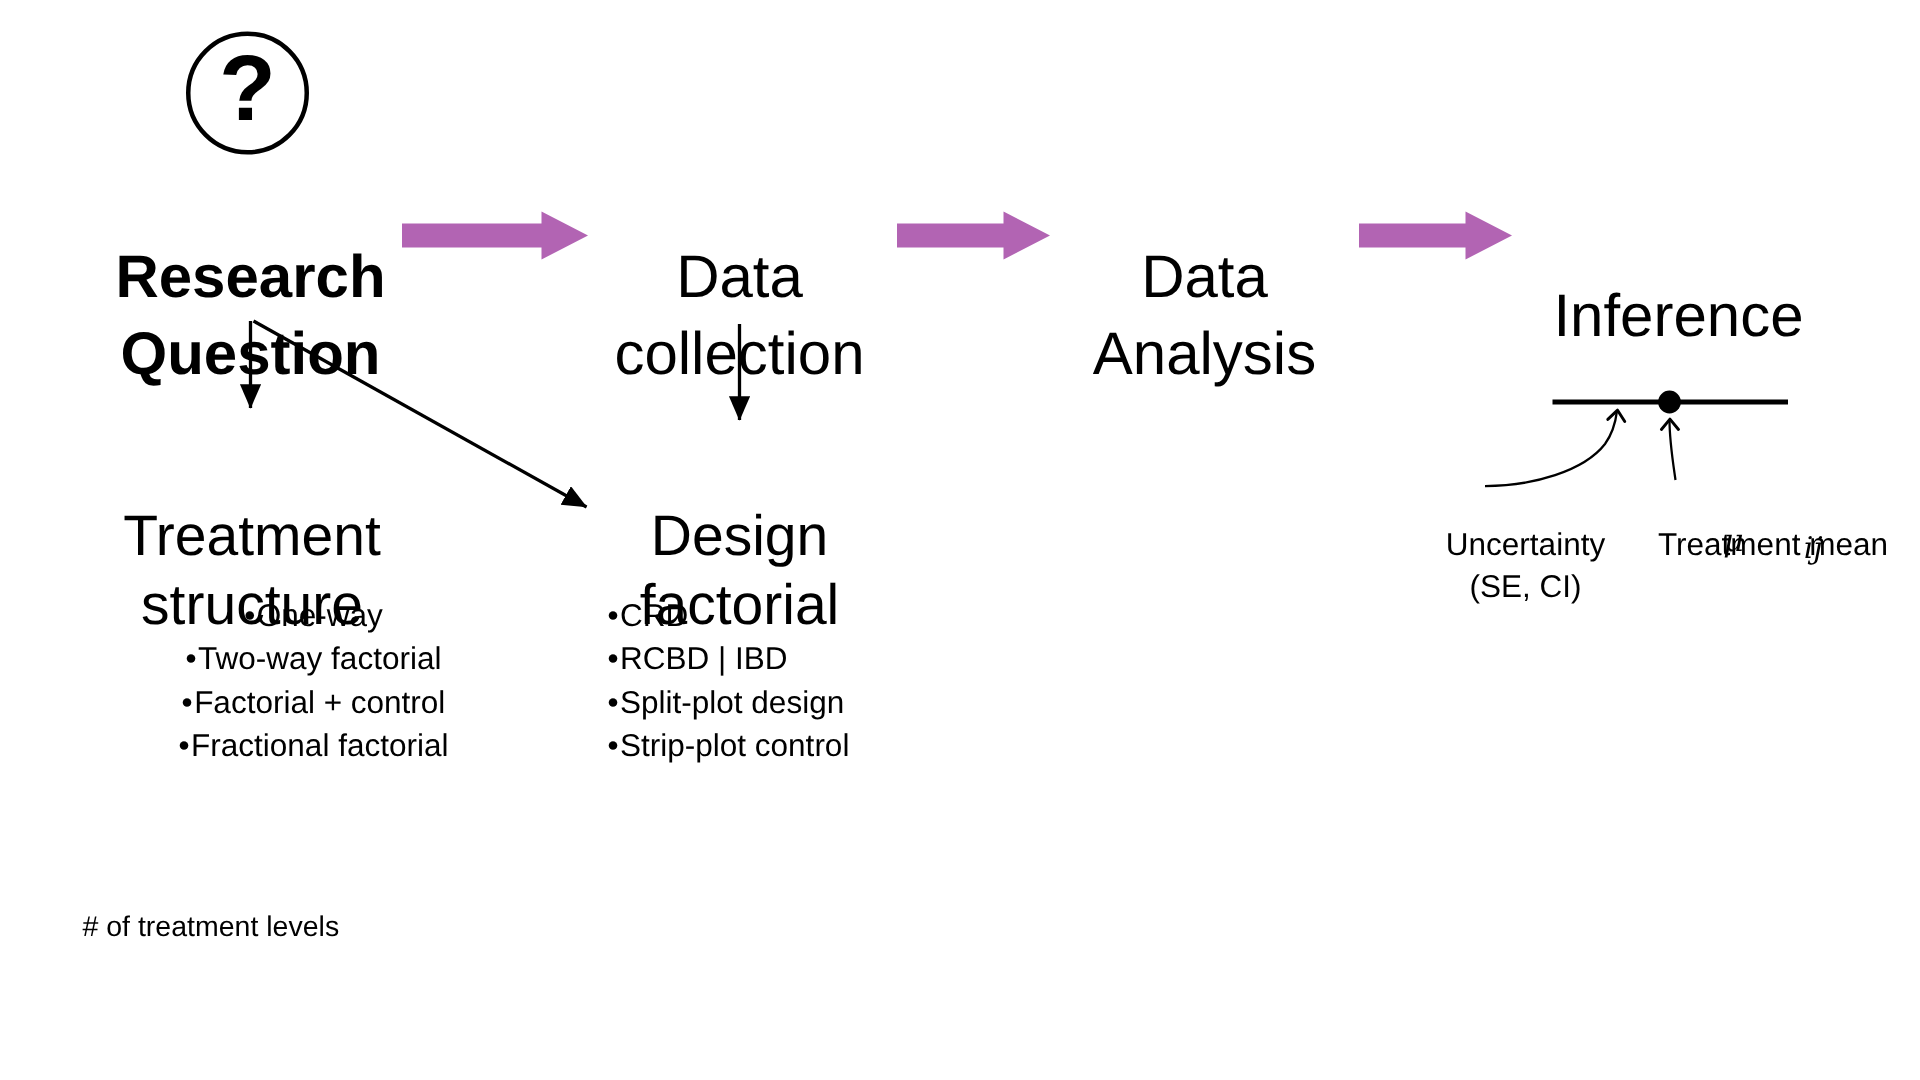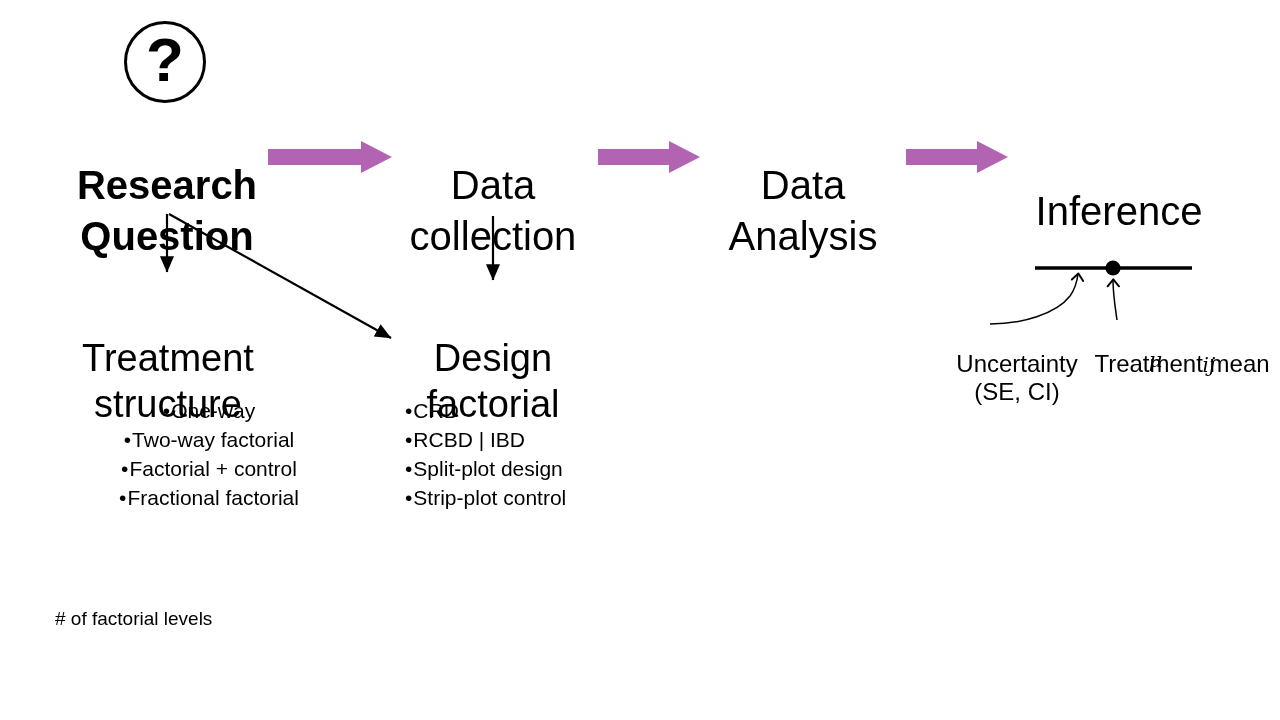--- a/index.html
+++ b/index.html
@@ -72,21 +72,21 @@
 
   
   #footnote {
     font-size: 19px;
     color: #000;
     line-height: 24px;
   }
 
   
   .annot {
-    font-size: 24px;
+    font-size: 21px;
     line-height: 28px;
     color: #000;
     text-align: center;
     white-space: pre-line;
   }
   .mu {
     font-family: "DejaVu Serif", serif;
     font-style: italic;
     font-size: 21px;
     color: #000;
@@ -230,16 +230,16 @@
 
   <div class="abs annot" style="left:1092px; top:322px; width:180px;">
     <span>Treatment mean</span>
   </div>
 
   <div class="abs mu" style="left:1092px; top:348px; width:180px;">
     <span>μ</span><span class="sub">ij</span>
   </div>
 
   <div class="abs" id="footnote" style="left:55px; top:607px; width:400px;">
-    <span># of factorial levels</span>
+    <span># of treatment levels</span>
   </div>
 
 </div>
 
 </body></html>

